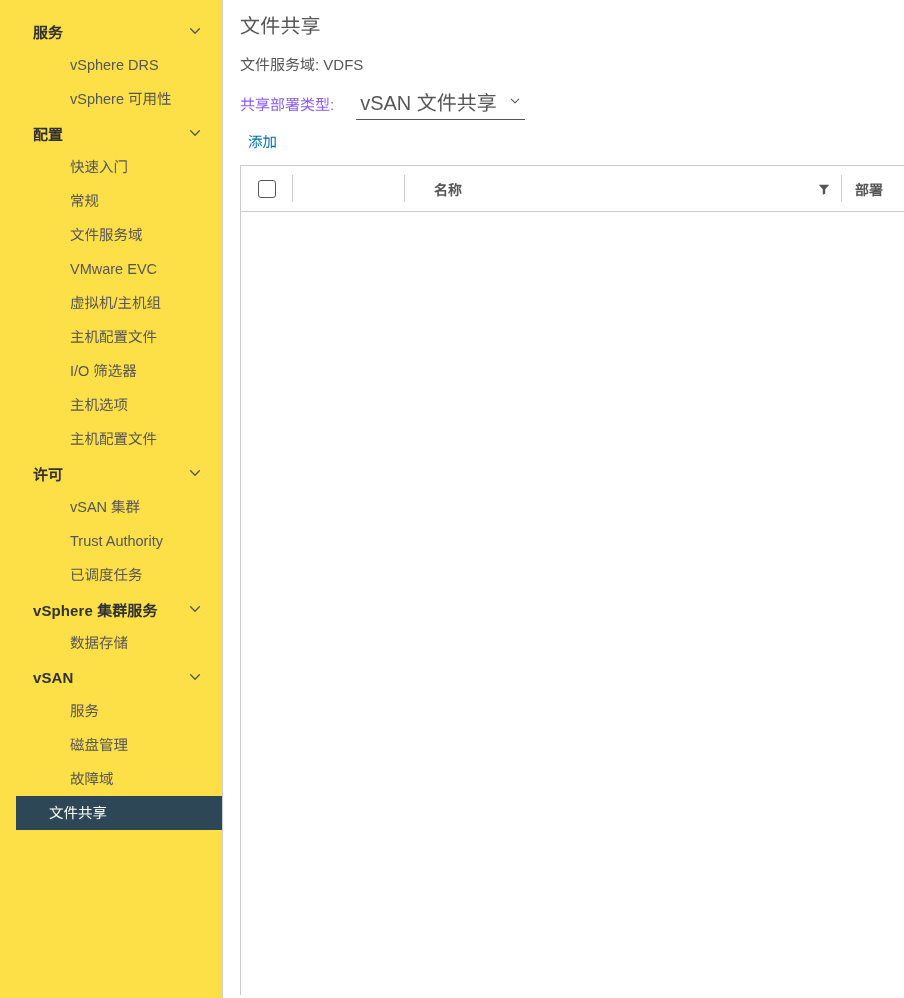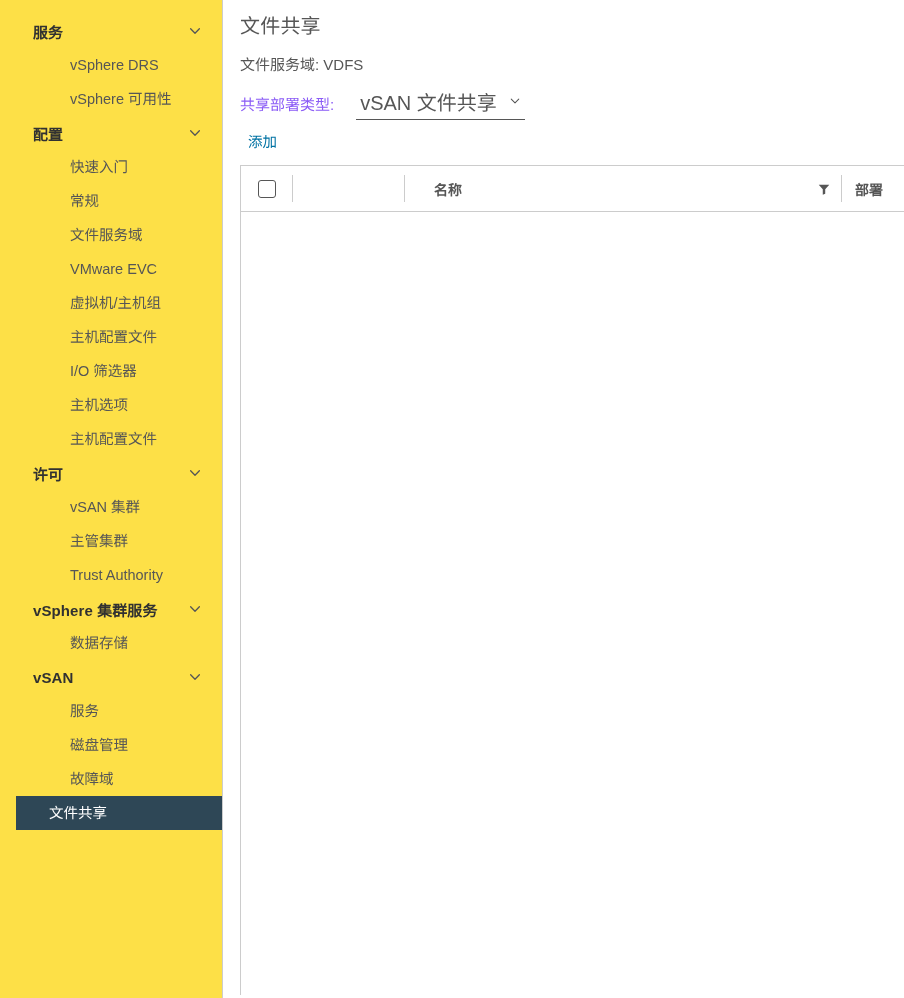--- a/index.html
+++ b/index.html
@@ -286,22 +286,22 @@
         <div class="nav-item">主机配置文件</div>
         <div class="nav-group-header">
           <span class="nav-group-title">许可</span>
           <span class="chev">
             <svg viewBox="0 0 16 16" width="14" height="14" aria-hidden="true">
               <path d="M3 5.5 L8 10.5 L13 5.5" fill="none" stroke="currentColor" stroke-width="1.5" stroke-linecap="round" stroke-linejoin="round"></path>
             </svg>
           </span>
         </div>
         <div class="nav-item">vSAN 集群</div>
-        <div class="nav-item">主管集群</div>
         <div class="nav-item toplevel">Trust Authority</div>
+        <div class="nav-item toplevel">已调度任务</div>
         <div class="nav-group-header">
           <span class="nav-group-title">vSphere 集群服务</span>
           <span class="chev">
             <svg viewBox="0 0 16 16" width="14" height="14" aria-hidden="true">
               <path d="M3 5.5 L8 10.5 L13 5.5" fill="none" stroke="currentColor" stroke-width="1.5" stroke-linecap="round" stroke-linejoin="round"></path>
             </svg>
           </span>
         </div>
         <div class="nav-item">数据存储</div>
         <div class="nav-group-header">

